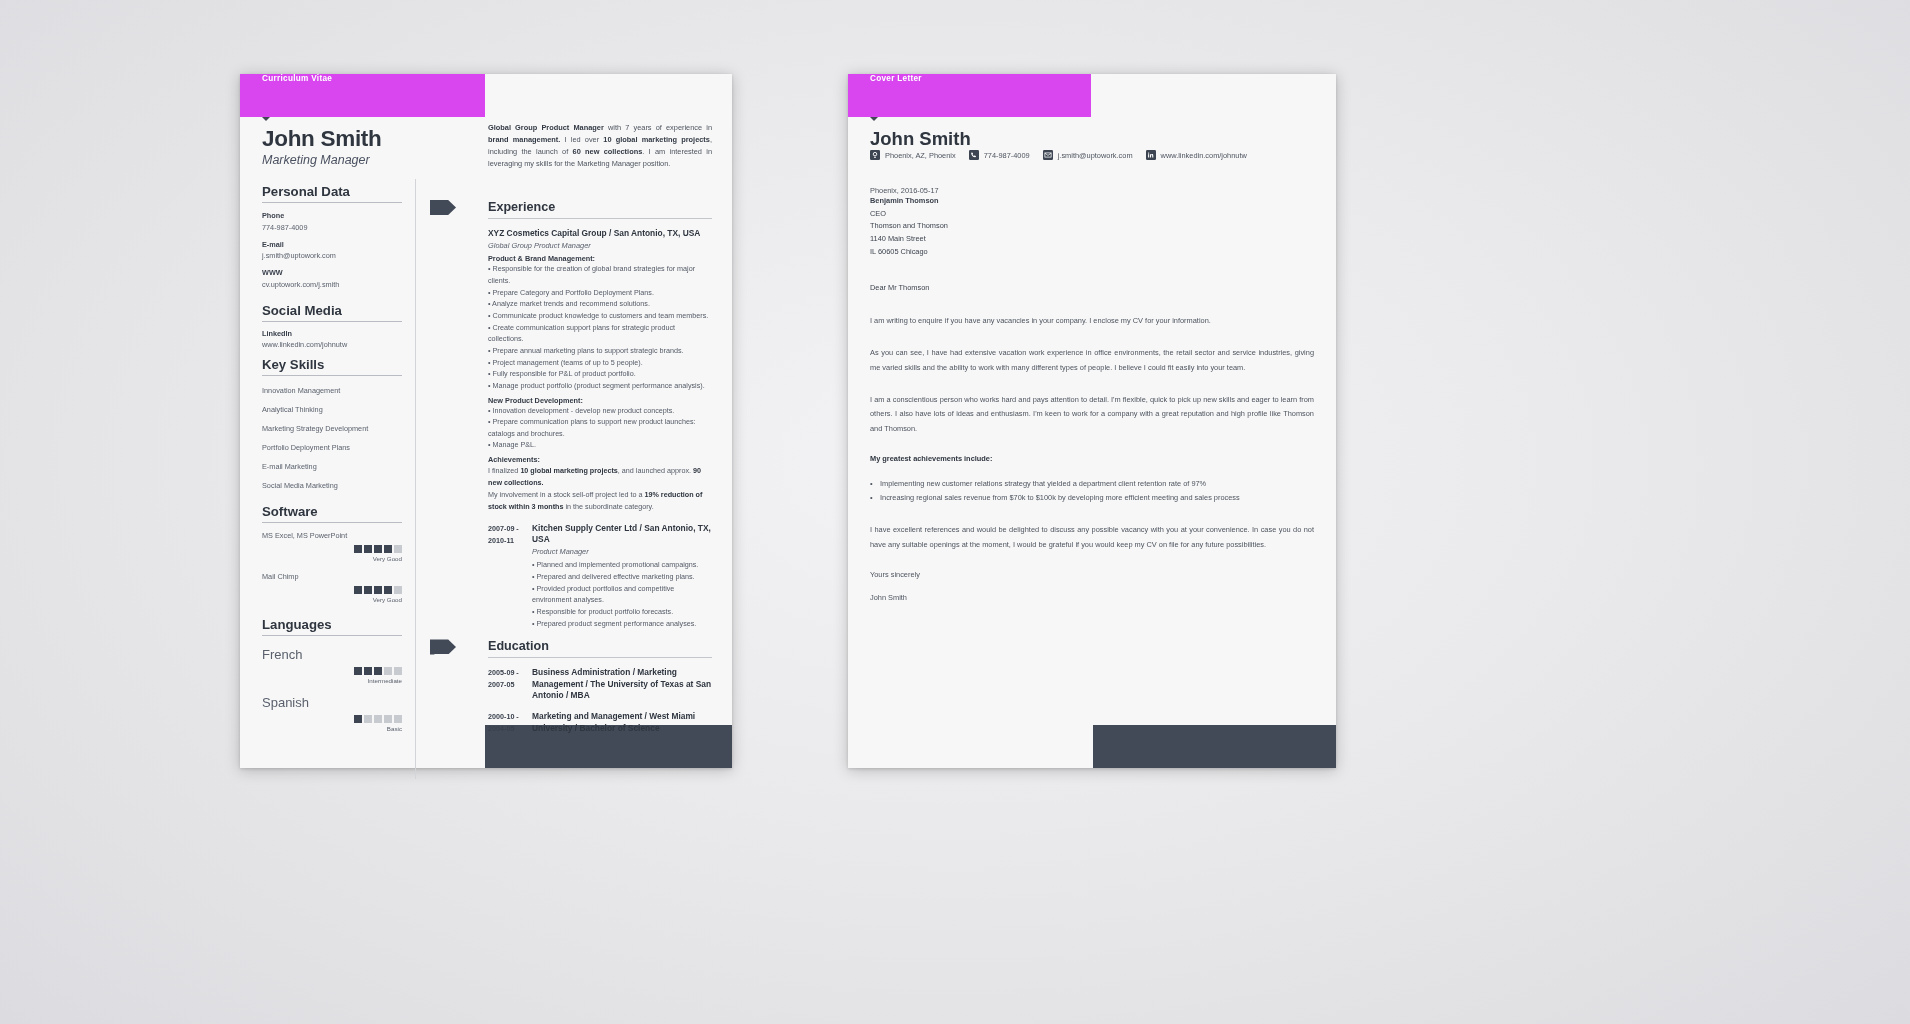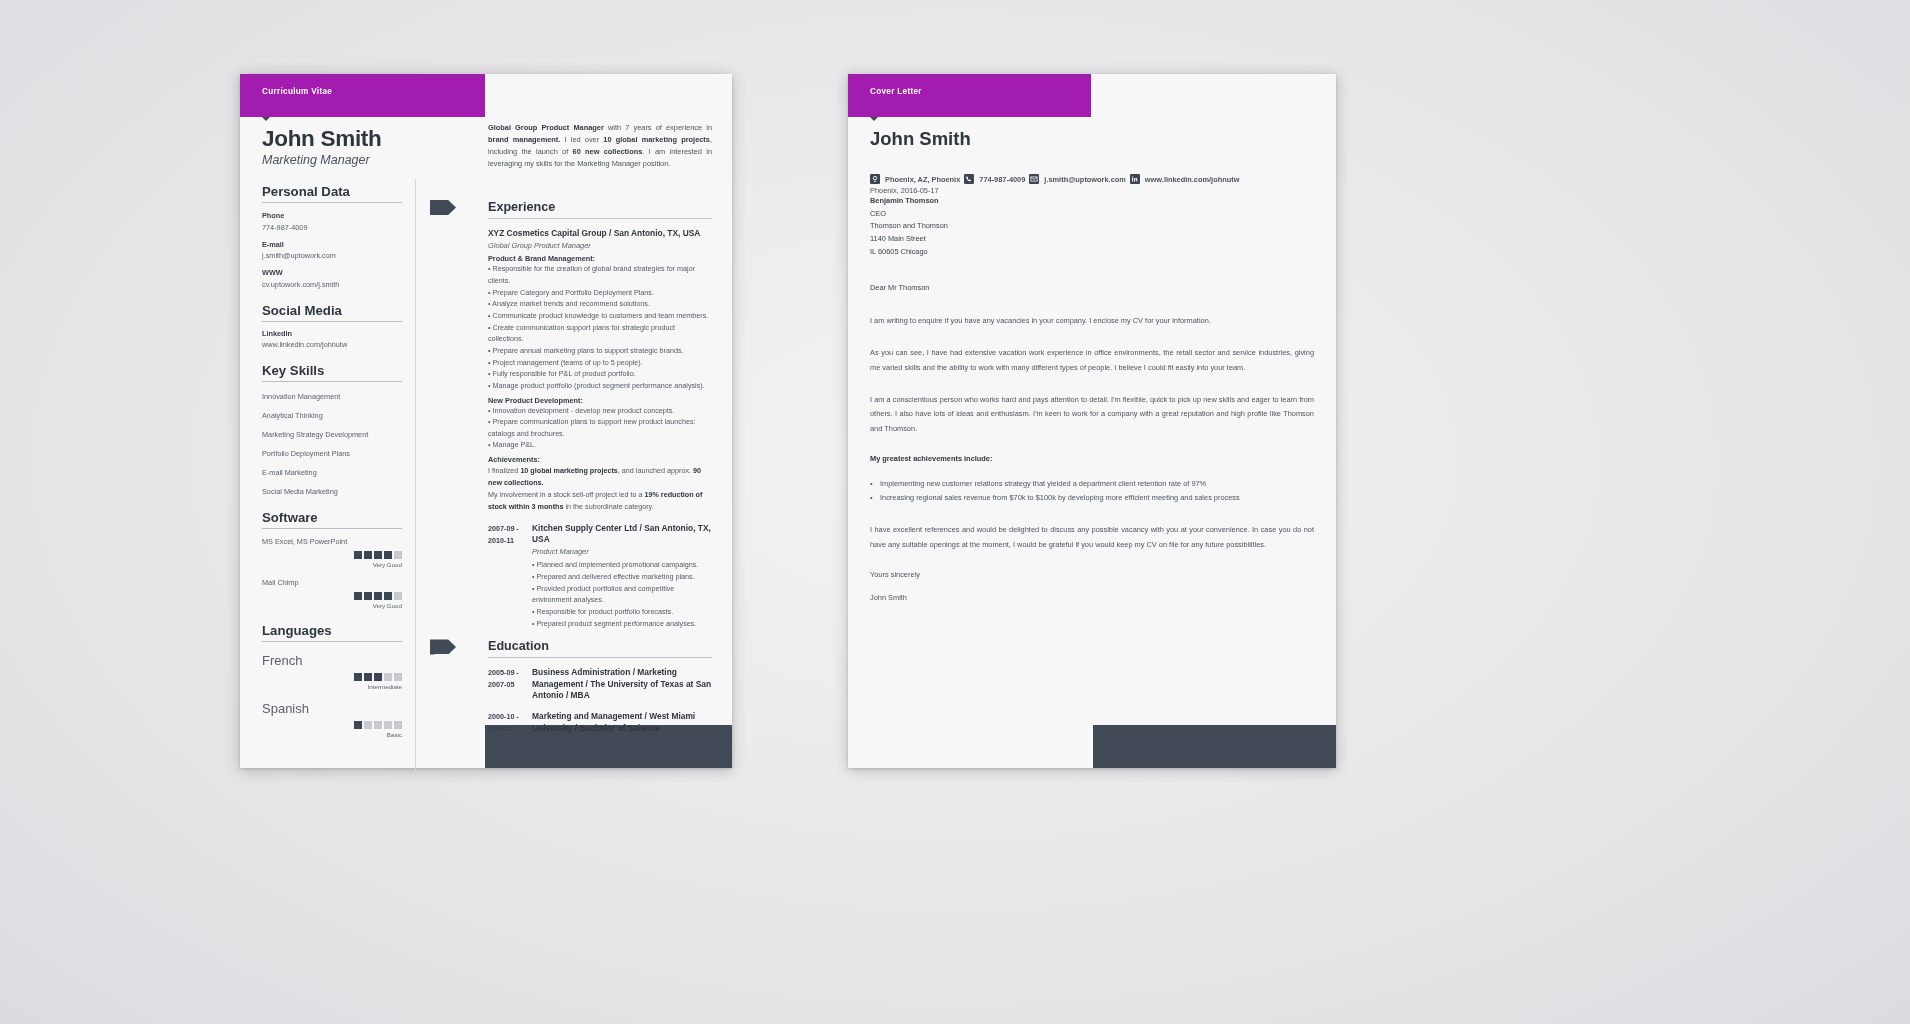--- a/index.html
+++ b/index.html
@@ -18,22 +18,22 @@
     position: absolute;
     background: #f7f7f7;
     box-shadow: 0 2px 14px rgba(0,0,0,.22), 0 1px 3px rgba(0,0,0,.14);
   }
   #cv-page   { left: 240px; top: 74px; width: 492px; height: 694px; }
   #cl-page   { left: 848px; top: 74px; width: 488px; height: 694px; }
 
   
   .hdr-bar {
     position: absolute; top: 0; left: 0;
-    background: #a21caf; color: #fff;
-    display: flex; align-items: center;
+    background: #d946ef; color: #fff;
+    display: flex; align-items: flex-start;
   }
   #cv-hdr { width: 245px; height: 43px; }
   #cl-hdr { width: 243px; height: 43px; }
   .hdr-label {
     font-size: 8.2px; font-weight: bold; letter-spacing: .3px;
     padding: 0 0 8px 22px; white-space: nowrap;
   }
   
   .hdr-notch {
     position: absolute; top: 43px; left: 22px;
@@ -126,22 +126,22 @@
   .ach { font-size: 7.2px; color: #535a66; line-height: 1.62; margin-top: 1px; }
   .ach b { color: #2f3640; }
 
   
   #cl-body { position: absolute; inset: 0; }
   .cl-name {
     position: absolute; left: 22px; top: 54px;
     font-size: 18.5px; font-weight: bold; color: #2f3640;
   }
   #cl-contacts {
-    position: absolute; left: 22px; top: 100px;
-    display: flex; align-items: center; gap: 4px; font-weight: bold;
+    position: absolute; left: 22px; top: 76px;
+    display: flex; align-items: center; gap: 13px;
   }
   .ct { display: flex; align-items: center; gap: 5px; font-size: 7.4px; color: #4d545f; }
   .ct-ico { width: 10px; height: 10px; flex: 0 0 10px; }
   #cl-text { position: absolute; left: 22px; top: 112px; width: 444px; }
   .cl-date { font-size: 7.4px; color: #4d545f; }
   .cl-addr { font-size: 7.4px; color: #3c434e; line-height: 1.72; margin-bottom: 24px; }
   .cl-addr .nm { font-weight: bold; }
   .cl-salut { font-size: 7.4px; color: #3c434e; margin-bottom: 22px; }
   .cl-para {
     font-size: 7.4px; color: #4d545f; line-height: 1.95;
@@ -192,21 +192,21 @@
 
       <div style="margin-top:14px">
         <div class="sec-h">Social Media</div>
         <div class="sec-rule"></div>
         <div>
           <div class="fld-label" style="margin-top:2px">LinkedIn</div>
           <div class="fld-value">www.linkedin.com/johnutw</div>
         </div>
       </div>
 
-      <div style="margin-top:14px">
+      <div style="margin-top:8px">
         <div class="sec-h">Key Skills</div>
         <div class="sec-rule"></div>
         <div class="skill-row">Innovation Management</div>
         <div class="skill-row">Analytical Thinking</div>
         <div class="skill-row">Marketing Strategy Development</div>
         <div class="skill-row">Portfolio Deployment Plans</div>
         <div class="skill-row">E-mail Marketing</div>
         <div class="skill-row">Social Media Marketing</div>
       </div>
 

